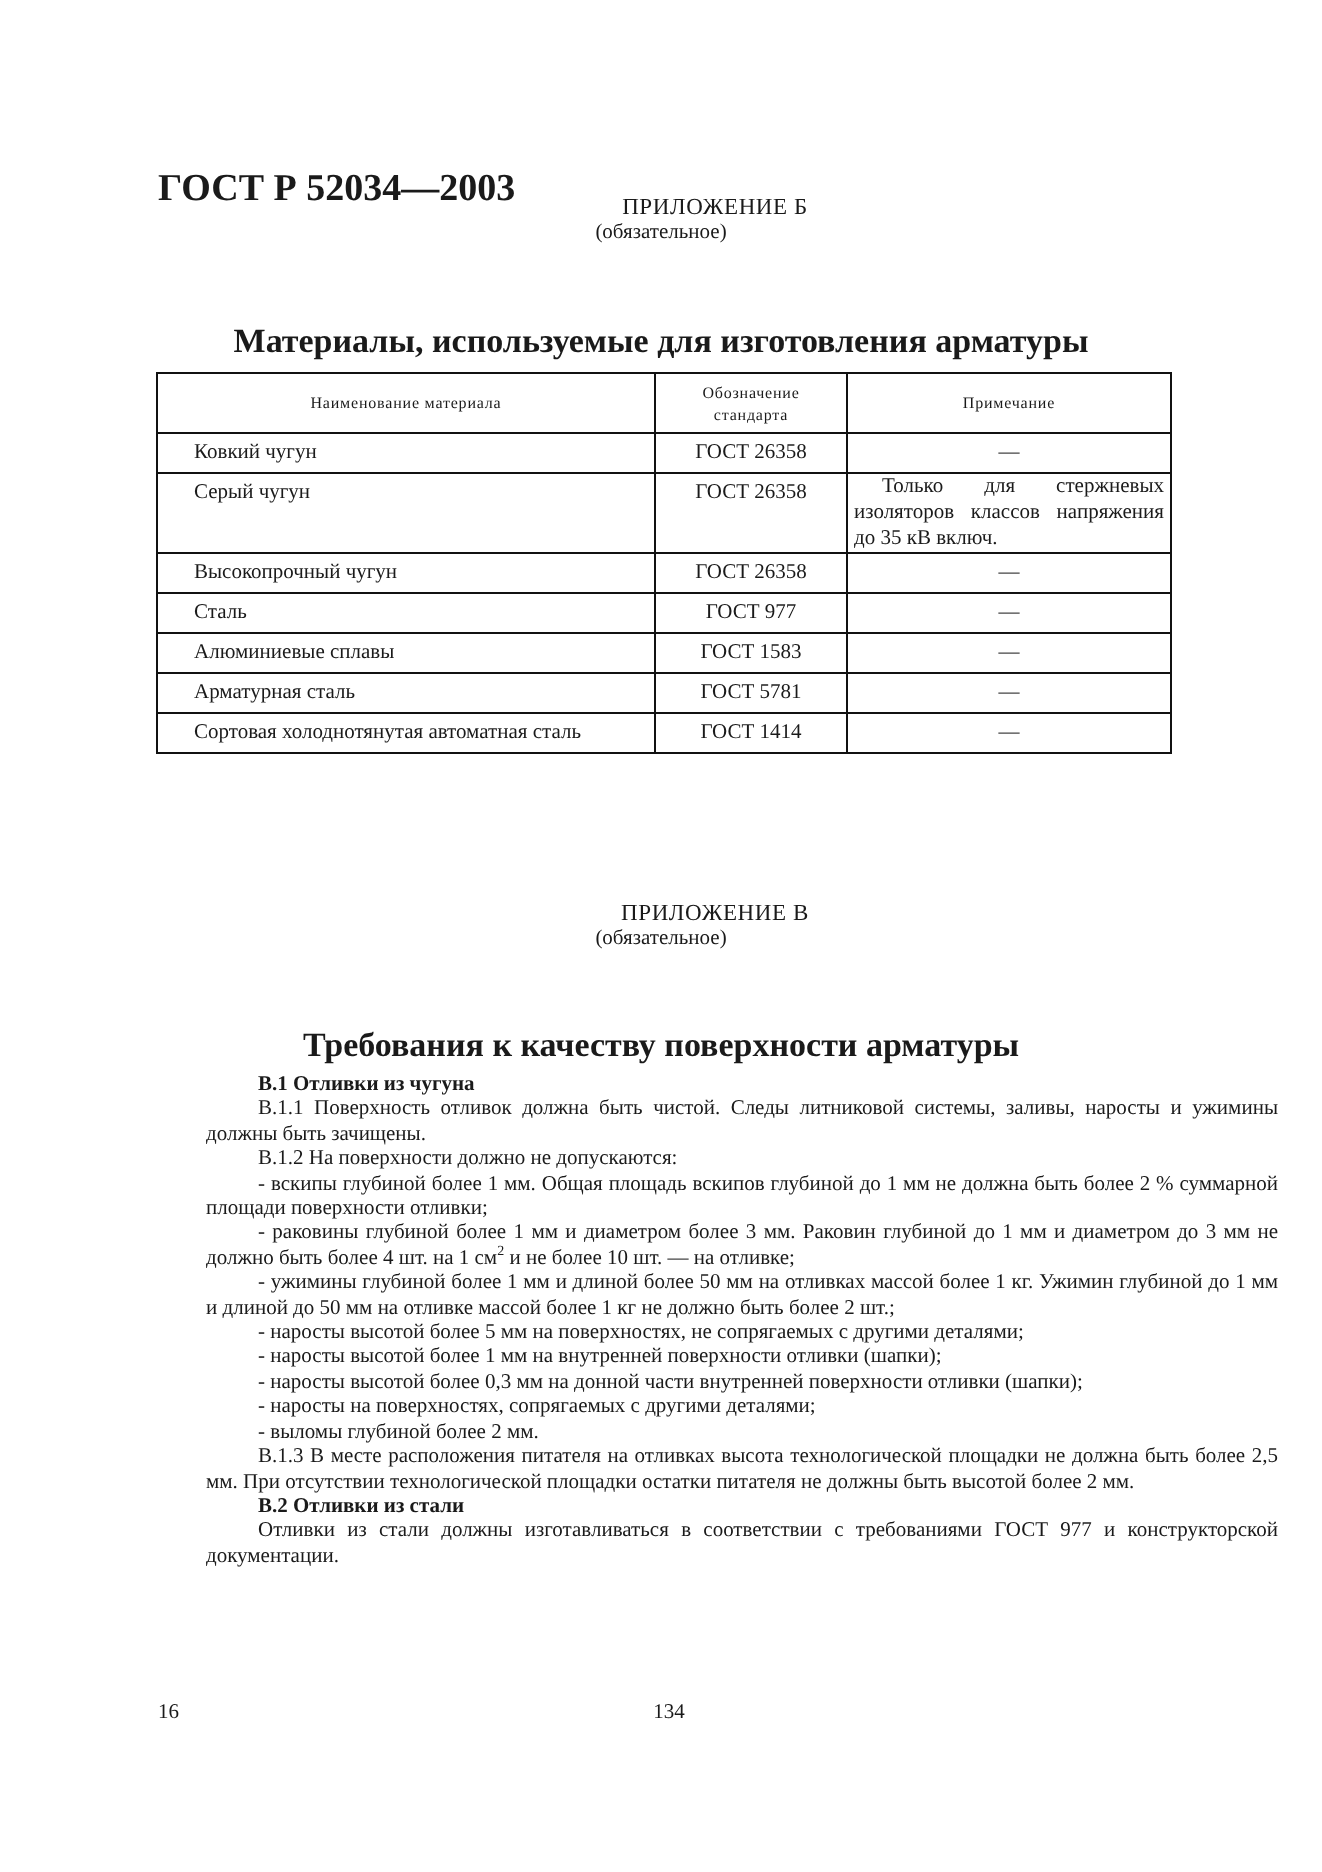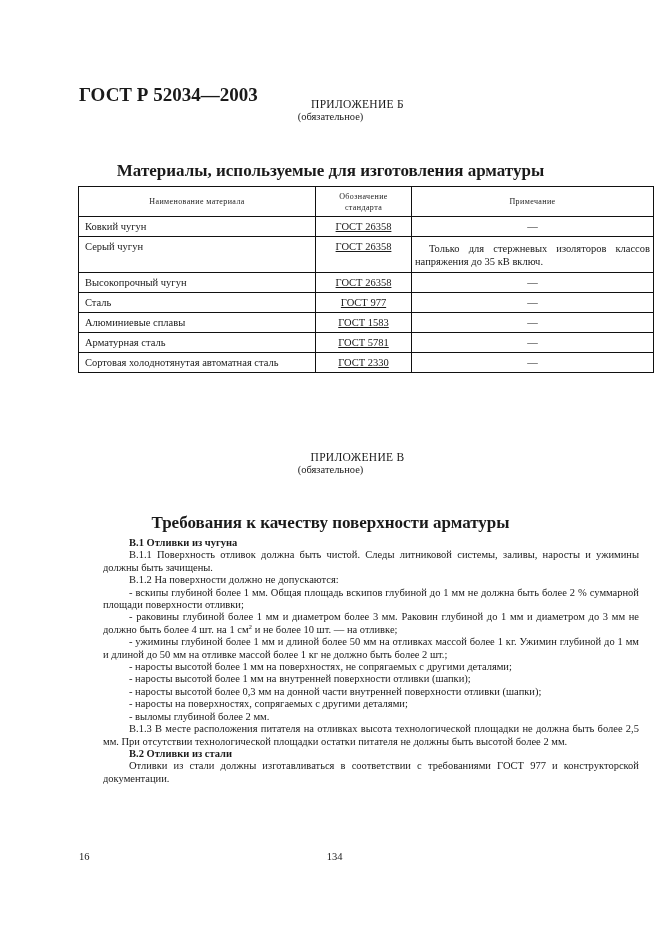--- a/index.html
+++ b/index.html
@@ -5,29 +5,29 @@
   html, body { margin: 0; padding: 0; background: #ffffff; }
   body { width: 661px; height: 936px; position: relative; overflow: hidden;
          font-family: "Liberation Serif", "DejaVu Serif", serif; color: #1a1a1a; }
   .abs { position: absolute; }
   .doc-code { left: 79px; top: 68px; font-weight: bold; font-size: 19px; margin-top: 16px; }
   .center { left: 0; width: 661px; text-align: center; }
   .app-title { font-size: 11.5px; letter-spacing: 0.3px; margin-left: 27px; }
   .app-sub { font-size: 10.5px; }
   .sec-title { font-weight: bold; font-size: 17px; }
 
-  table.mat { position: absolute; left: 78px; top: 186px; width: 576px;
+  table.mat { position: absolute; left: 78px; top: 186px; width: 508px;
               border-collapse: collapse; font-size: 10.5px; }
   table.mat td, table.mat th { border: 1.6px solid #111; padding: 0; vertical-align: middle; }
   table.mat th { font-weight: normal; font-size: 8px; letter-spacing: 0.4px; height: 29px;
                  text-align: center; line-height: 11px; }
   table.mat td { height: 19px; }
   table.mat tr.tall td { height: 31px; }
-  table.mat td.c1 { padding-left: 6px; width: 230px; }
-  table.mat td.c2 { text-align: center; width: 95px; text-decoration: underline; }
+  table.mat td.c1 { padding-left: 18px; width: 230px; }
+  table.mat td.c2 { text-align: center; width: 95px; }
   table.mat td.c3 { text-align: center; }
   table.mat td.note { text-align: justify; text-align-last: left; padding: 0 3px; line-height: 13px; }
 
   .body { position: absolute; left: 79px; width: 536px; font-size: 10.5px; line-height: 12.4px; margin-left: 24px; }
   .body p { margin: 0; text-align: justify; }
   .body .ind { text-indent: 26px; }
   .body .h { font-weight: bold; padding-left: 26px; }
   .body .dash { padding-left: 26px; text-indent: 0; }
   .page-left { left: 79px; top: 851px; font-size: 10.5px; }
   .page-center { left: 4px; width: 661px; text-align: center; top: 851px; font-size: 10.5px; }
@@ -78,38 +78,38 @@
       <td class="c2">ГОСТ 1583</td>
       <td class="c3">—</td>
     </tr>
     <tr>
       <td class="c1">Арматурная сталь</td>
       <td class="c2">ГОСТ 5781</td>
       <td class="c3">—</td>
     </tr>
     <tr>
       <td class="c1">Сортовая холоднотянутая автоматная сталь</td>
-      <td class="c2">ГОСТ 2330</td>
+      <td class="c2">ГОСТ 1414</td>
       <td class="c3">—</td>
     </tr>
   </tbody>
 </table>
 
 <div class="abs center app-title" style="top:451px;">ПРИЛОЖЕНИЕ В</div>
 <div class="abs center app-sub" style="top:464px;">(обязательное)</div>
 <div class="abs center sec-title" style="top:513px;">Требования к качеству поверхности арматуры</div>
 
 <div class="body" style="top:537px;">
   <p class="h">В.1  Отливки из чугуна</p>
   <p class="ind">В.1.1  Поверхность отливок должна быть чистой. Следы литниковой системы, заливы, наросты и ужимины должны быть зачищены.</p>
   <p class="ind">В.1.2  На поверхности должно не допускаются:</p>
   <p class="ind">- вскипы глубиной более 1 мм. Общая площадь вскипов глубиной до 1 мм не должна быть более 2 % суммарной площади поверхности отливки;</p>
   <p class="ind"><span>- раковины глубиной более 1 мм и диаметром более 3 мм. Раковин глубиной до 1 мм и диаметром до 3 мм не должно быть более 4 шт. на 1 см</span><sup>2</sup><span> и не более 10 шт. — на отливке;</span></p>
   <p class="ind">- ужимины глубиной более 1 мм и длиной более 50 мм на отливках массой более 1 кг. Ужимин глубиной до 1 мм и длиной до 50 мм на отливке массой более 1 кг не должно быть более 2 шт.;</p>
-  <p class="dash">- наросты высотой более 1 мм на поверхностях, не сопрягаемых с другими деталями;</p>
+  <p class="dash">- наросты высотой более 5 мм на поверхностях, не сопрягаемых с другими деталями;</p>
   <p class="dash">- наросты высотой более 1 мм на внутренней поверхности отливки (шапки);</p>
   <p class="dash">- наросты высотой более 0,3 мм на донной части внутренней поверхности отливки (шапки);</p>
   <p class="dash">- наросты на поверхностях, сопрягаемых с другими деталями;</p>
   <p class="dash">- выломы глубиной более 2 мм.</p>
   <p class="ind">В.1.3  В месте расположения питателя на отливках высота технологической площадки не должна быть более 2,5 мм. При отсутствии технологической площадки остатки питателя не должны быть высотой более 2 мм.</p>
   <p class="h">В.2  Отливки из стали</p>
   <p class="ind">Отливки из стали должны изготавливаться в соответствии с требованиями ГОСТ 977 и конструкторской документации.</p>
 </div>
 
 <div class="abs page-left">16</div>

